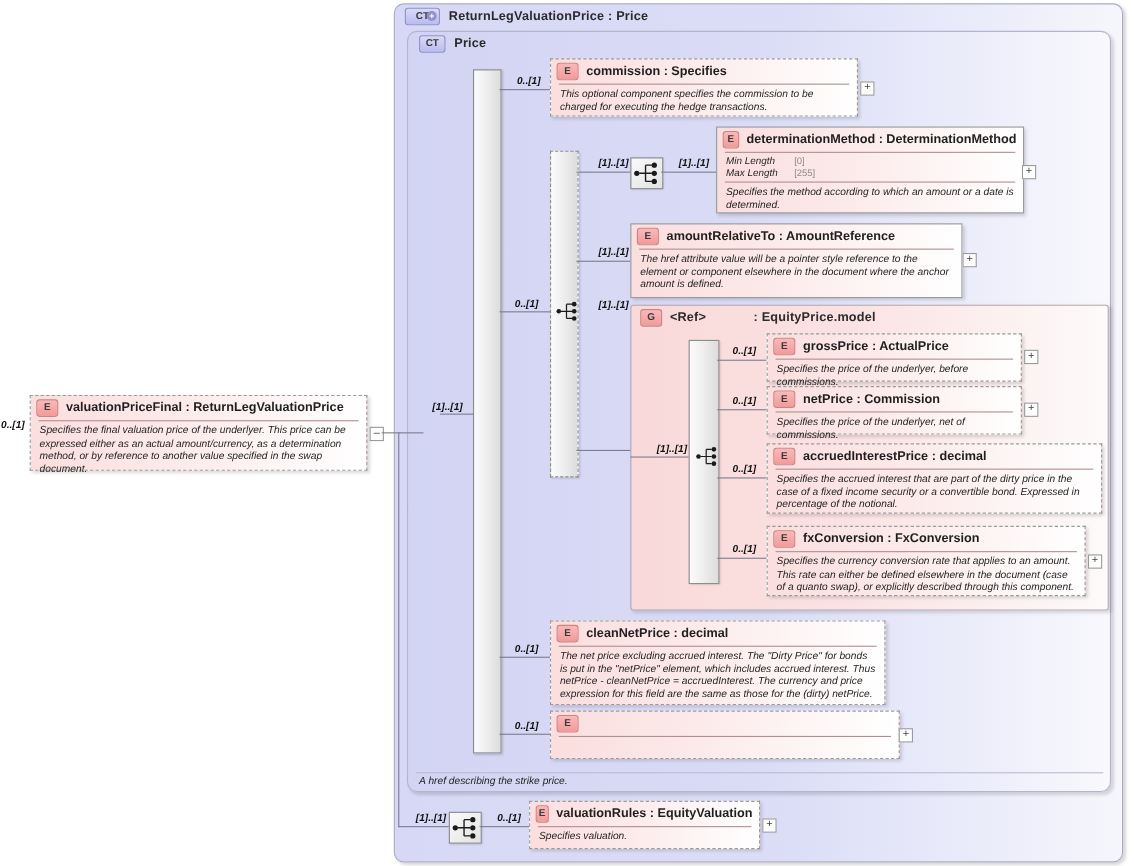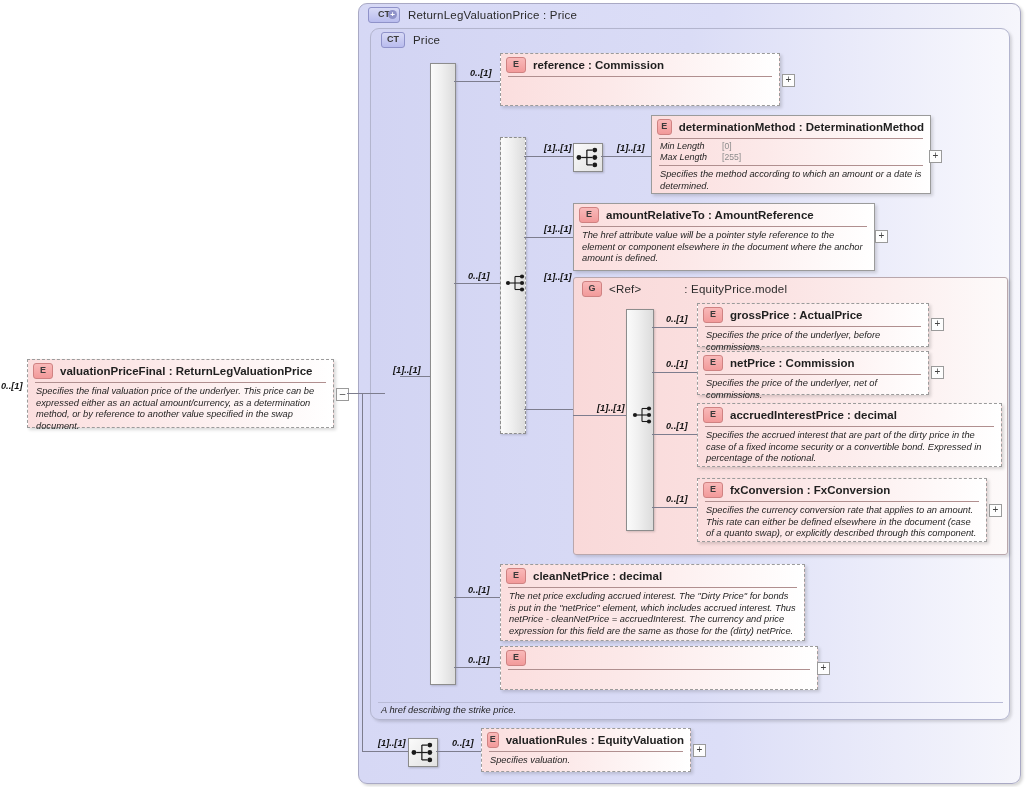--- a/index.html
+++ b/index.html
@@ -49,21 +49,21 @@
   .badge-e{
     width:18px;background:linear-gradient(to bottom,#f9b9b9,#f29a9a);
     border:1px solid #cf8282;
   }
   .badge-g{
     width:18px;background:linear-gradient(to bottom,#f9b9b9,#f29a9a);
     border:1px solid #cf8282;
   }
 
   .hdr-title{
-    font-size:11.5px;font-weight:normal;color:#2b2b2b;letter-spacing:.2px;
+    font-size:11.5px;font-weight:bold;color:#2b2b2b;letter-spacing:.2px;
   }
 
   
   .node{
     background:linear-gradient(to right,#fbdede 0%,#fce9e9 40%,#ffffff 100%);
     box-shadow:2px 2px 3px rgba(0,0,0,.15);
   }
   .node.optional{border:1px dashed #9b9b9b;}
   .node.required{border:1px solid #9b9b9b;}
   .node-title{
@@ -184,23 +184,24 @@
 
 <div class="hline" style="left:454px;top:597px;width:46px;"></div>
 <div class="card" style="left:468px;top:585px;">0..[1]</div>
 
 <div class="hline" style="left:454px;top:667px;width:46px;"></div>
 <div class="card" style="left:468px;top:655px;">0..[1]</div>
 
 <div class="abs node optional" style="left:500px;top:53px;width:280px;height:53px;">
   <div class="node-title">
     <span class="badge badge-e">E</span>
-    <span>reference : Commission</span>
-  </div>
-  <div class="node-sep"></div>
+    <span>commission : Specifies</span>
+  </div>
+  <div class="node-sep"></div>
+  <div class="node-doc">This optional component specifies the commission to be charged for executing the hedge transactions.</div>
 </div>
 <div class="chip" style="left:782px;top:74px;">+</div>
 
 <div class="spine dashed" style="left:500px;top:137px;width:24px;height:295px;"></div>
 
 <div class="comp" style="left:505px;top:272px;width:22px;height:22px;">
   <svg width="22" height="22" viewBox="0 0 22 22">
     <circle cx="3" cy="11" r="2.1" fill="#1a1a1a"></circle>
     <line x1="5" y1="11" x2="10" y2="11" stroke="#1a1a1a" stroke-width="1.1"></line>
     <line x1="10" y1="4.5" x2="10" y2="17.5" stroke="#1a1a1a" stroke-width="1.1"></line>

